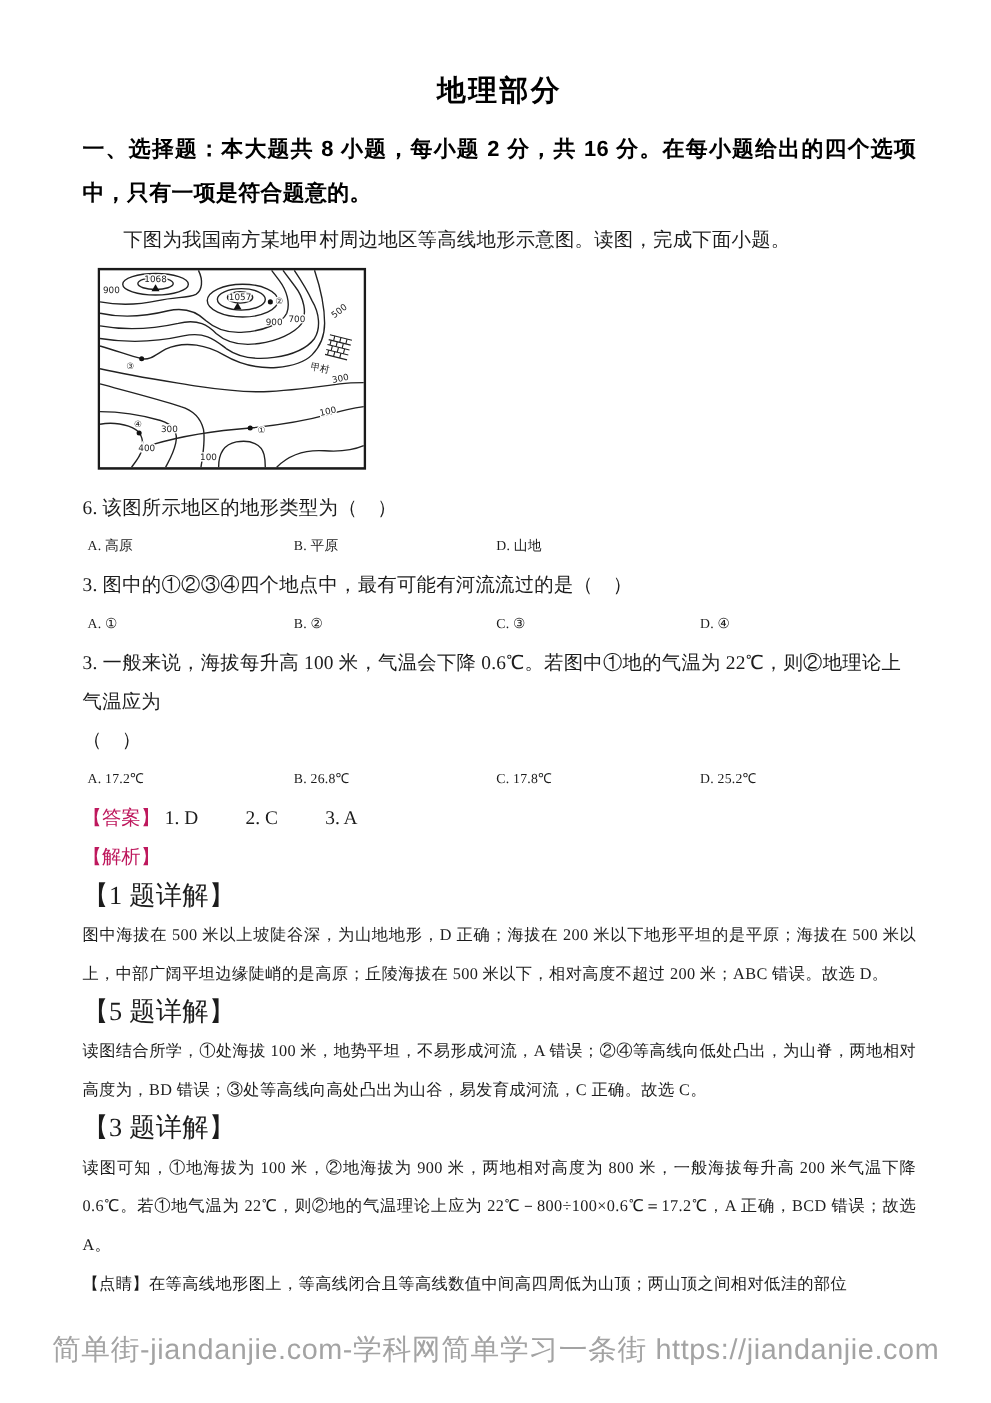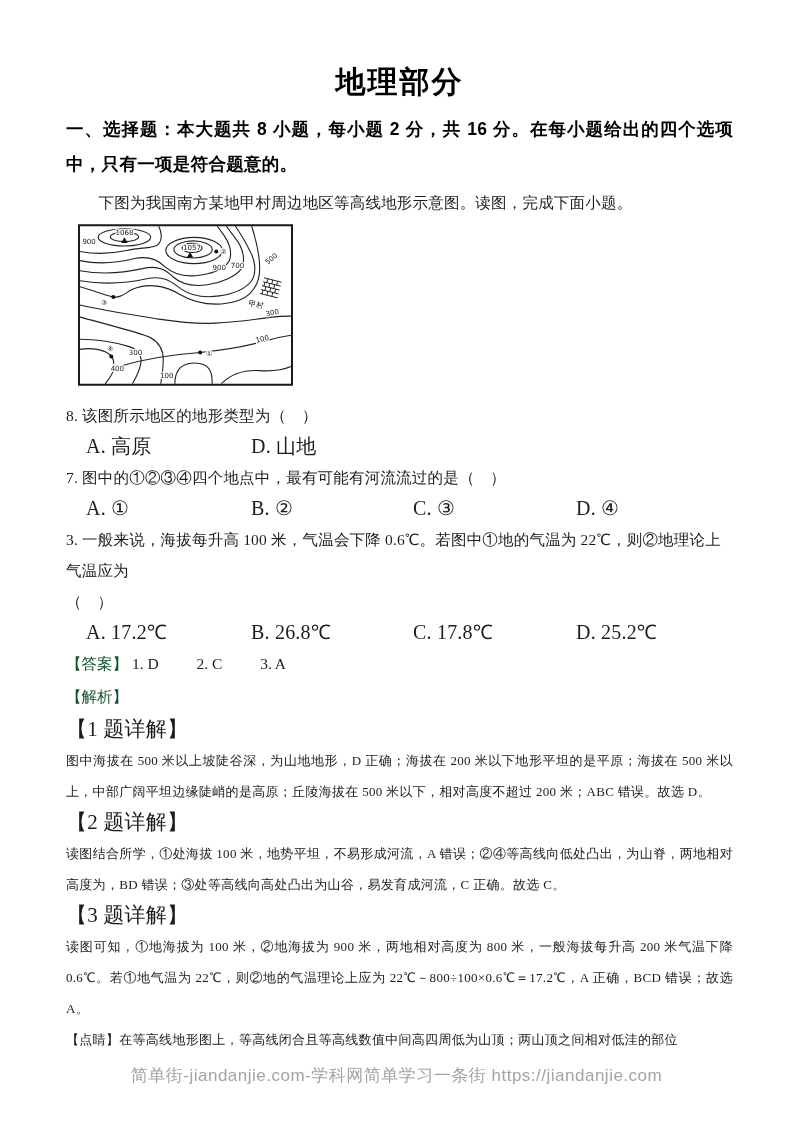--- a/index.html
+++ b/index.html
@@ -3,46 +3,46 @@
 <meta charset="utf-8">
 <style>
   html,body{margin:0;padding:0;}
   body{
     width:793px;height:1122px;background:#ffffff;position:relative;overflow:hidden;
     font-family:"Liberation Serif", serif;color:#1c1c1c;
   }
   .page{padding:50px 60px 0 66px;}
   .doc-title{
     text-align:center;font-family:"Liberation Sans", sans-serif;
-    font-size:30px;font-weight:700;color:#000;line-height:32px;
-    margin:16px 0 14px 0;letter-spacing:2px;
+    font-size:23px;font-weight:700;color:#000;line-height:32px;
+    margin:6px 0 14px 0;letter-spacing:2px;
   }
   .sec-head{
     font-family:"Liberation Sans", sans-serif;font-weight:700;color:#000;
     font-size:17.5px;line-height:35px;text-align:justify;margin:0 0 6px 0;
     letter-spacing:0.3px;
   }
   .intro{font-size:15.5px;line-height:30px;margin:4px 0 6px 0;text-indent:2.1em;letter-spacing:0.2px;}
   .mapwrap{margin:0 0 10px 12px;}
   .q{font-size:15.5px;line-height:31px;margin:0;letter-spacing:0.2px;}
   .opts{
     display:grid;grid-template-columns:165px 162px 163px 1fr;
-    font-size:20px;line-height:31px;padding-left:4px;letter-spacing:0.2px;margin-left:16px;
+    font-size:11px;line-height:31px;padding-left:4px;letter-spacing:0.2px;
   }
   .ansline{font-size:15.5px;line-height:31px;margin:0;}
-  .blue{color:#14532d;font-family:Liberation Mono, monospace;}
+  .blue{color:#be185d;}
   .ans-item{margin-right:34px;}
   .detail-head{font-size:21px;line-height:31px;margin:0;letter-spacing:0.2px;}
   .body-text{
     font-size:13px;line-height:31px;margin:0;text-align:justify;
     letter-spacing:0.3px;
   }
   .footer{
     position:absolute;left:0;right:0;top:1064px;text-align:center;
-    font-family:"Liberation Sans", sans-serif;font-size:17px;color:#a3a3a3;
+    font-family:"Liberation Sans", sans-serif;font-size:23px;color:#a3a3a3;
     letter-spacing:0.5px;
   }
   
   svg text{
     font-family:"DejaVu Sans", sans-serif;fill:#1a1a1a;
     paint-order:stroke;stroke:#ffffff;stroke-width:2.2px;
   }
   .clabel{font-size:7px;}
   .pt{font-size:7px;}
   .pk{font-size:7px;}
@@ -111,27 +111,28 @@
 
       <text class="pt" x="130" y="131" text-anchor="middle">①</text>
       <text class="pt" x="144" y="29" text-anchor="middle">②</text>
       <text class="pt" x="26" y="80" text-anchor="middle">③</text>
       <text class="pt" x="32" y="126" text-anchor="middle">④</text>
 
       <text class="vlabel" x="176" y="82" text-anchor="middle" transform="rotate(10 176 82)">甲村</text>
     </svg>
   </div>
 
-  <p class="q">8. 该图所示地区的地形类型为（　）</p>
+  <p class="q">6. 该图所示地区的地形类型为（　）</p>
   <div class="opts">
     <span>A. 高原</span>
+    <span>B. 平原</span>
     <span>D. 山地</span>
   </div>
 
-  <p class="q">7. 图中的①②③④四个地点中，最有可能有河流流过的是（　）</p>
+  <p class="q">3. 图中的①②③④四个地点中，最有可能有河流流过的是（　）</p>
   <div class="opts">
     <span>A. ①</span>
     <span>B. ②</span>
     <span>C. ③</span>
     <span>D. ④</span>
   </div>
 
   <p class="q">3. 一般来说，海拔每升高 100 米，气温会下降 0.6℃。若图中①地的气温为 22℃，则②地理论上气温应为</p>
   <p class="q">（　）</p>
   <div class="opts">
@@ -148,21 +149,21 @@
     <span class="ans-item">3. A</span>
   </p>
 
   <p class="ansline">
     <span class="blue">【解析】</span>
   </p>
 
   <p class="detail-head">【1 题详解】</p>
   <p class="body-text">图中海拔在 500 米以上坡陡谷深，为山地地形，D 正确；海拔在 200 米以下地形平坦的是平原；海拔在 500 米以上，中部广阔平坦边缘陡峭的是高原；丘陵海拔在 500 米以下，相对高度不超过 200 米；ABC 错误。故选 D。</p>
 
-  <p class="detail-head">【2 题详解】</p>
+  <p class="detail-head">【5 题详解】</p>
   <p class="body-text">读图结合所学，①处海拔 100 米，地势平坦，不易形成河流，A 错误；②④等高线向低处凸出，为山脊，两地相对高度为，BD 错误；③处等高线向高处凸出为山谷，易发育成河流，C 正确。故选 C。</p>
 
   <p class="detail-head">【3 题详解】</p>
   <p class="body-text">读图可知，①地海拔为 100 米，②地海拔为 900 米，两地相对高度为 800 米，一般海拔每升高 200 米气温下降 0.6℃。若①地气温为 22℃，则②地的气温理论上应为 22℃－800÷100×0.6℃＝17.2℃，A 正确，BCD 错误；故选 A。</p>
 
   <p class="body-text">【点睛】在等高线地形图上，等高线闭合且等高线数值中间高四周低为山顶；两山顶之间相对低洼的部位</p>
 
 </div>
 
 <div class="footer">简单街-jiandanjie.com-学科网简单学习一条街 https://jiandanjie.com</div>

